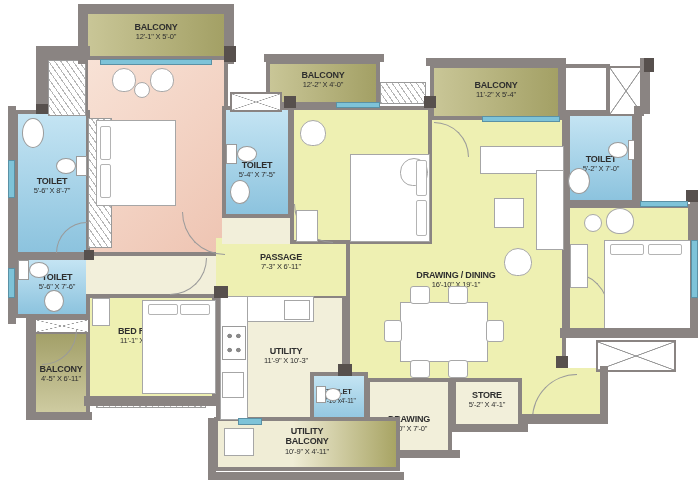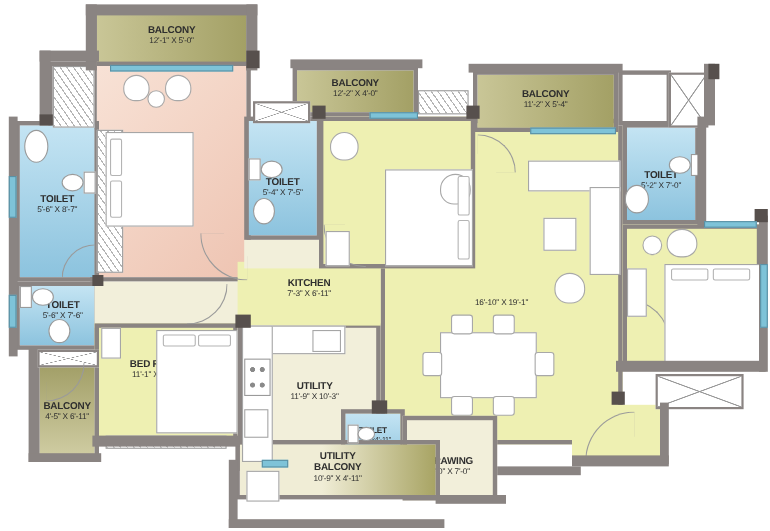--- a/index.html
+++ b/index.html
@@ -46,20 +46,21 @@
                      radial-gradient(circle at 30% 72%,#8a8a8a 2px,transparent 2.6px),
                      radial-gradient(circle at 70% 72%,#8a8a8a 2px,transparent 2.6px);}
 </style>
 </head>
 <body>
 
 <div class="plan">
 
   <div class="room yellow" style="left:346px;top:108px;width:220px;height:296px;">
     <div class="rlabel" style="top:158px;">
+      <div class="rname">DRAWING / DINING</div>
       <div class="rdims">16'-10" X 19'-1"</div>
     </div>
   </div>
   <div class="room yellow nob" style="left:520px;top:368px;width:80px;height:50px;"></div>
 
   <div class="room olive" style="left:84px;top:8px;width:144px;height:56px;">
     <div class="rlabel" style="top:10px;">
       <div class="rname">BALCONY</div>
       <div class="rdims">12'-1" X 5'-0"</div>
     </div>
@@ -106,21 +107,21 @@
 
   <div class="room cream" style="left:216px;top:294px;width:130px;height:134px;">
     <div class="rlabel" style="top:48px;left:10px;">
       <div class="rname">UTILITY</div>
       <div class="rdims">11'-9" X 10'-3"</div>
     </div>
   </div>
 
   <div class="room yellow nob" style="left:216px;top:238px;width:130px;height:58px;">
     <div class="rlabel" style="top:14px;">
-      <div class="rname">KITCHEN</div>
+      <div class="rname">PASSAGE</div>
       <div class="rdims">7'-3" X 6'-11"</div>
     </div>
   </div>
 
   <div class="room cream nob" style="left:222px;top:218px;width:70px;height:26px;"></div>
   <div class="room blue" style="left:222px;top:106px;width:70px;height:112px;">
     <div class="rlabel" style="top:50px;">
       <div class="rname">TOILET</div>
       <div class="rdims">5'-4" X 7'-5"</div>
     </div>
@@ -171,22 +172,28 @@
     </div>
   </div>
 
   <div class="room cream" style="left:366px;top:378px;width:86px;height:77px;">
     <div class="rlabel" style="top:32px;">
       <div class="rname">DRAWING</div>
       <div class="rdims">8'-0" X 7'-0"</div>
     </div>
   </div>
 
-
-  <div class="room" style="left:214px;top:400px;width:186px;height:54px;background:linear-gradient(90deg,#f0edd6 42%,#a8a464);">
+  <div class="room cream" style="left:452px;top:378px;width:70px;height:50px;">
+    <div class="rlabel" style="top:8px;">
+      <div class="rname">STORE</div>
+      <div class="rdims">5'-2" X 4'-1"</div>
+    </div>
+  </div>
+
+  <div class="room" style="left:214px;top:417px;width:186px;height:54px;background:linear-gradient(90deg,#f0edd6 42%,#a8a464);">
     <div class="rlabel" style="top:5px;">
       <div class="rname" style="width:58px;margin:0 auto;">UTILITY BALCONY</div>
       <div class="rdims">10'-9" X 4'-11"</div>
     </div>
   </div>
 
   <div class="xbox" style="left:596px;top:340px;width:76px;height:28px;"></div>
   <div class="xbox" style="left:230px;top:92px;width:48px;height:16px;"></div>
   <div class="xbox" style="left:34px;top:318px;width:52px;height:12px;"></div>
 

